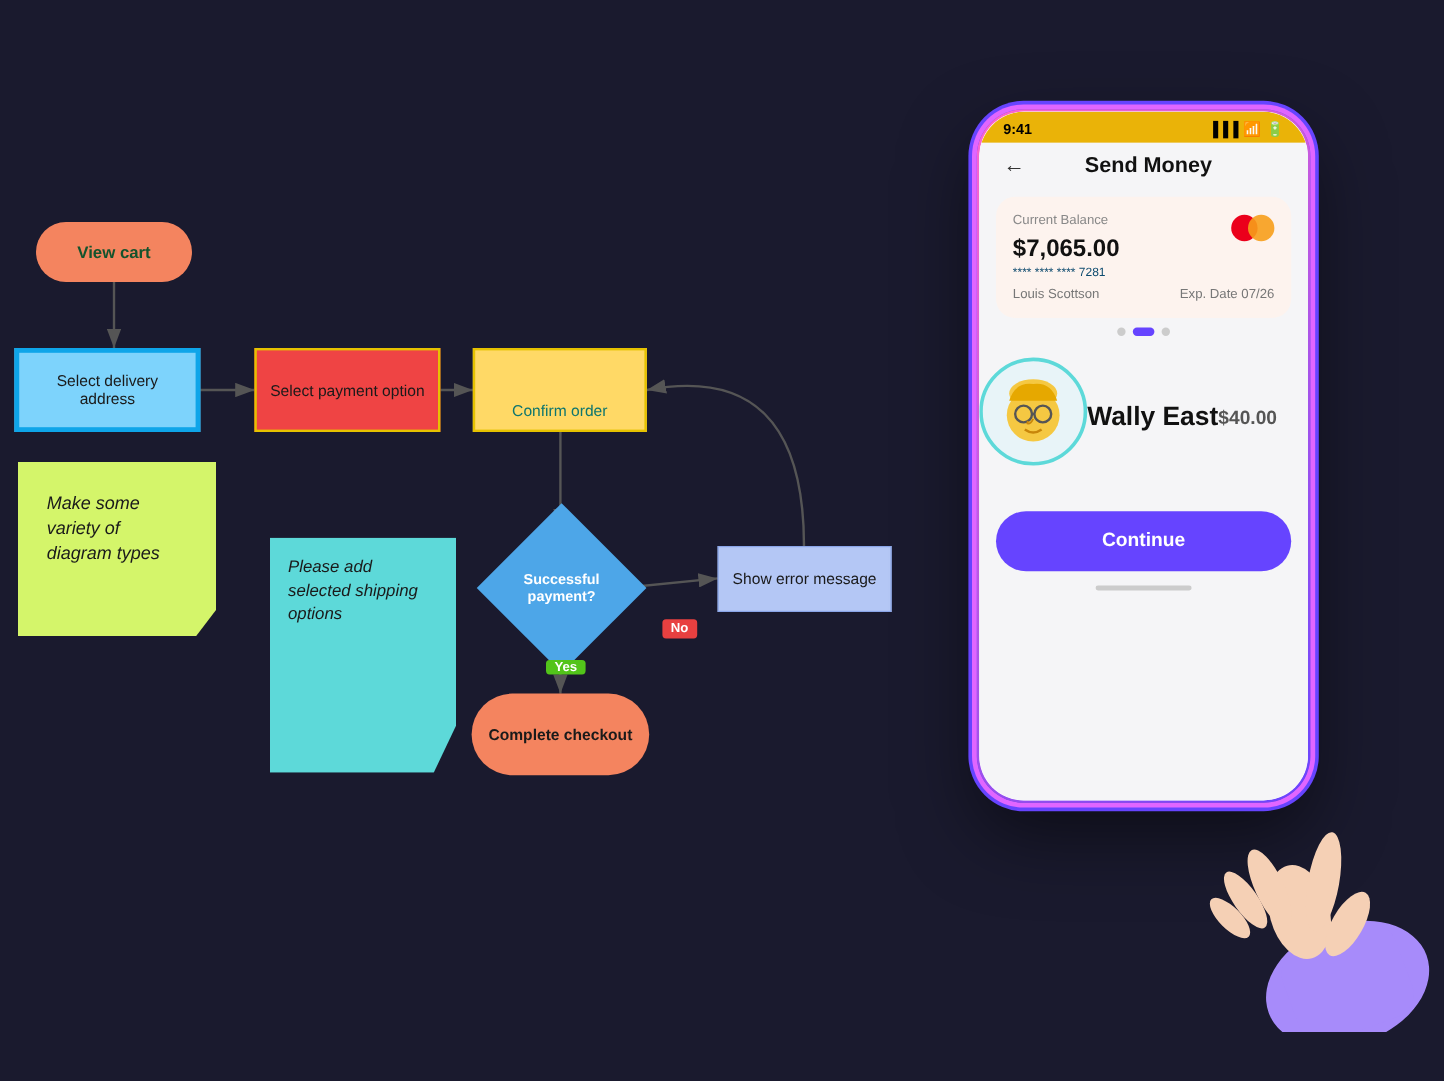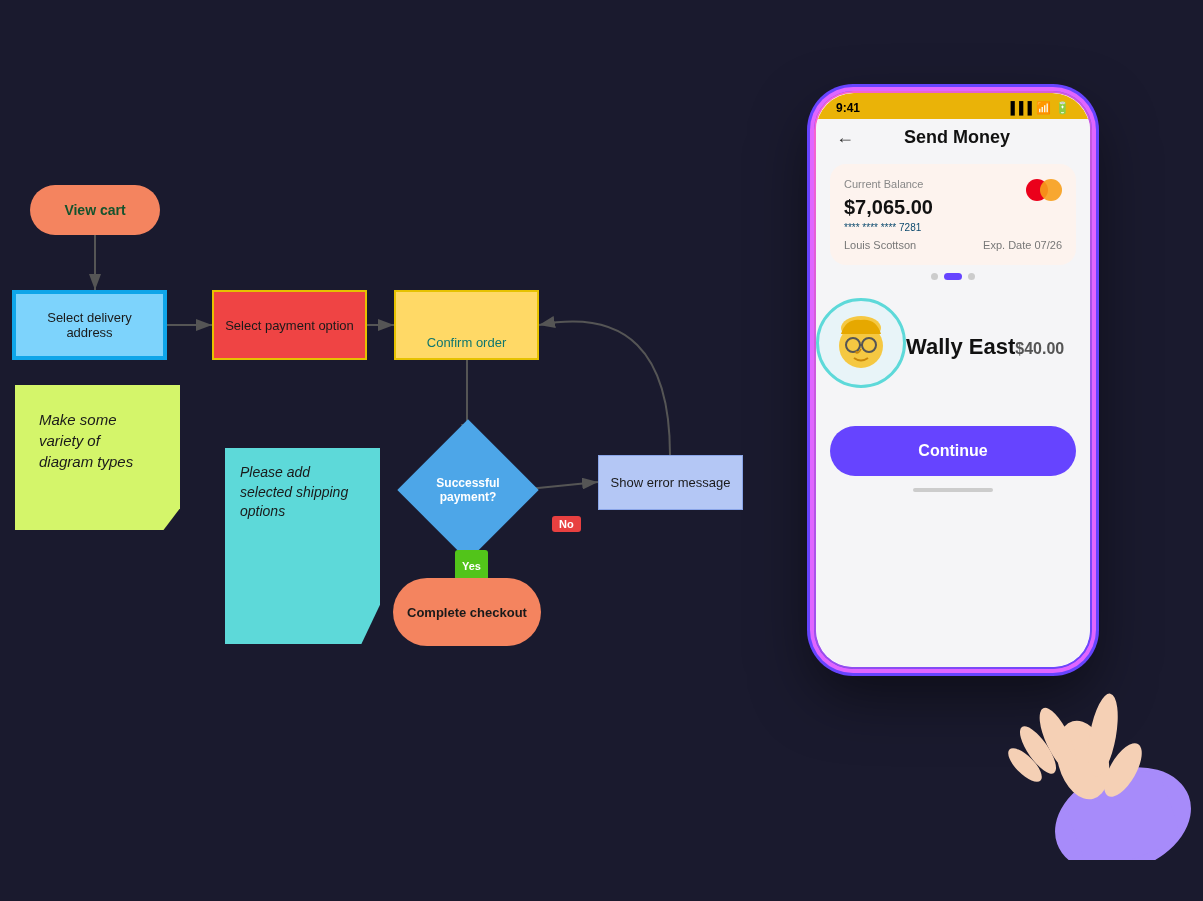--- a/index.html
+++ b/index.html
@@ -199,21 +199,21 @@
     }
 
     .badge-yes {
       position: absolute;
       left: 455px;
       top: 550px;
       background: #52c41a;
       color: white;
       font-size: 11px;
       font-weight: 700;
-      padding: 10px 7px;
+      padding: 0 7px;
       border-radius: 3px;
     }
 
     
     .arrows-svg {
       position: absolute;
       left: 0;
       top: 0;
       width: 760px;
       height: 901px;

